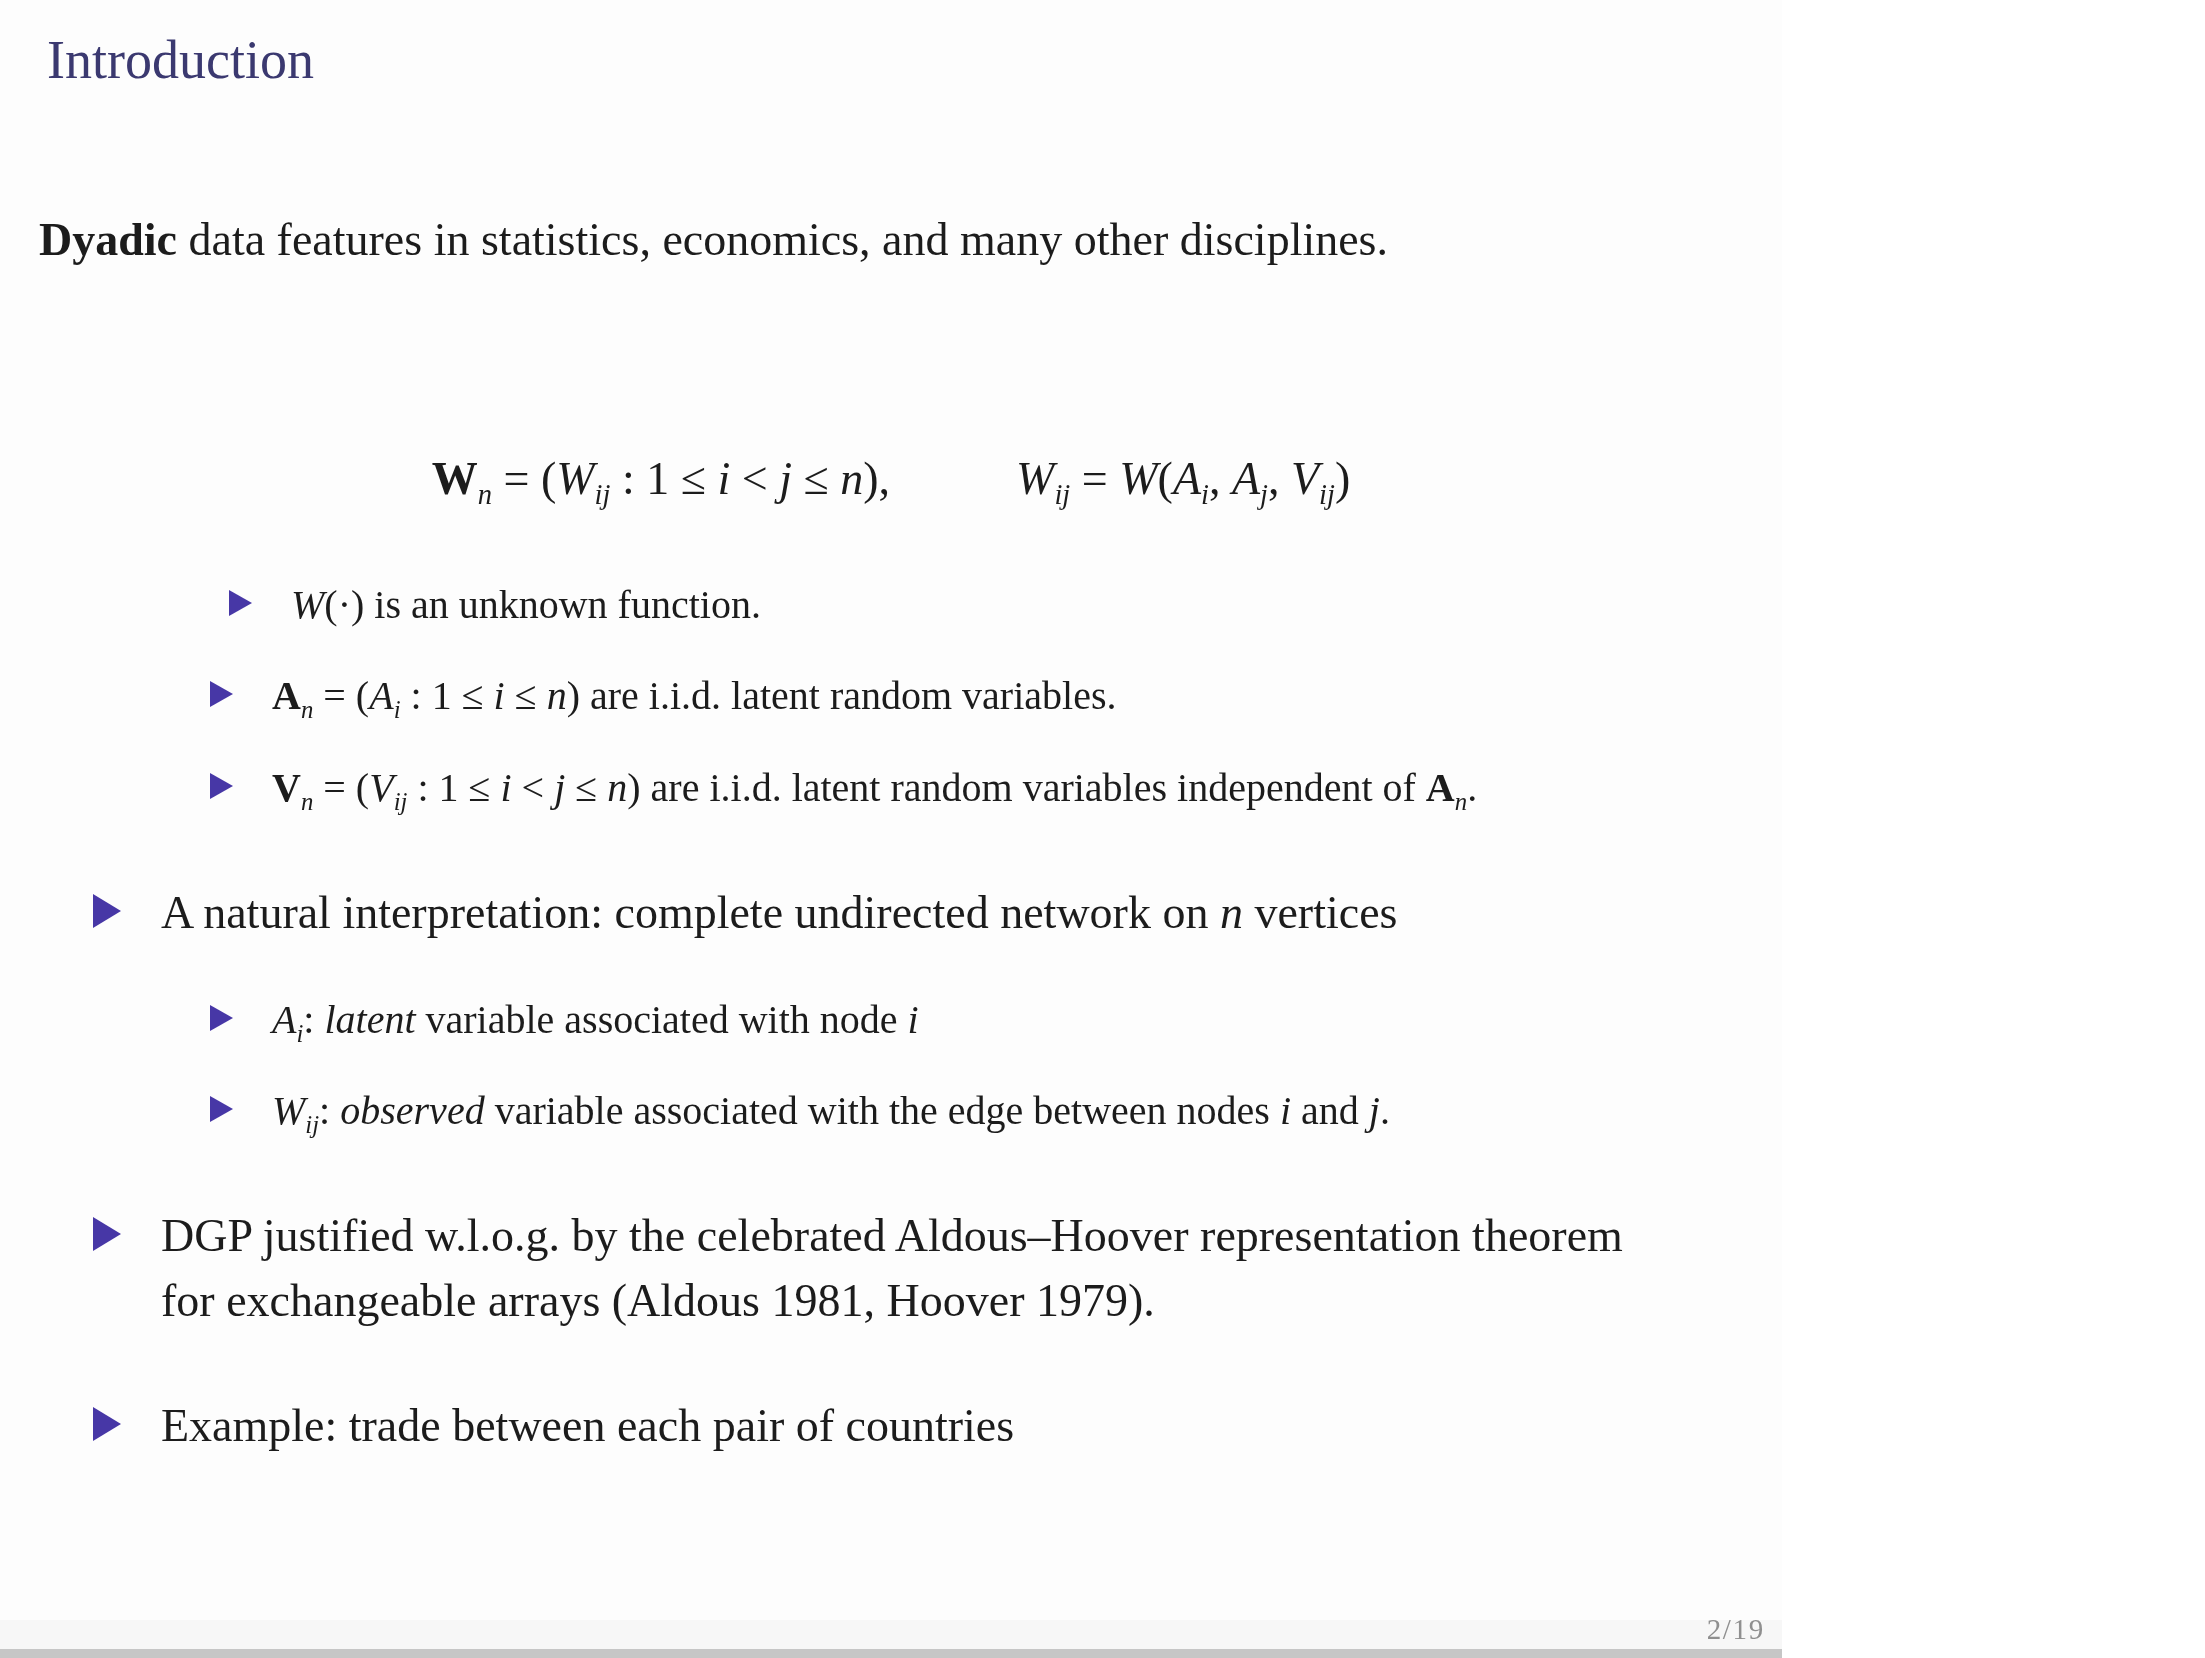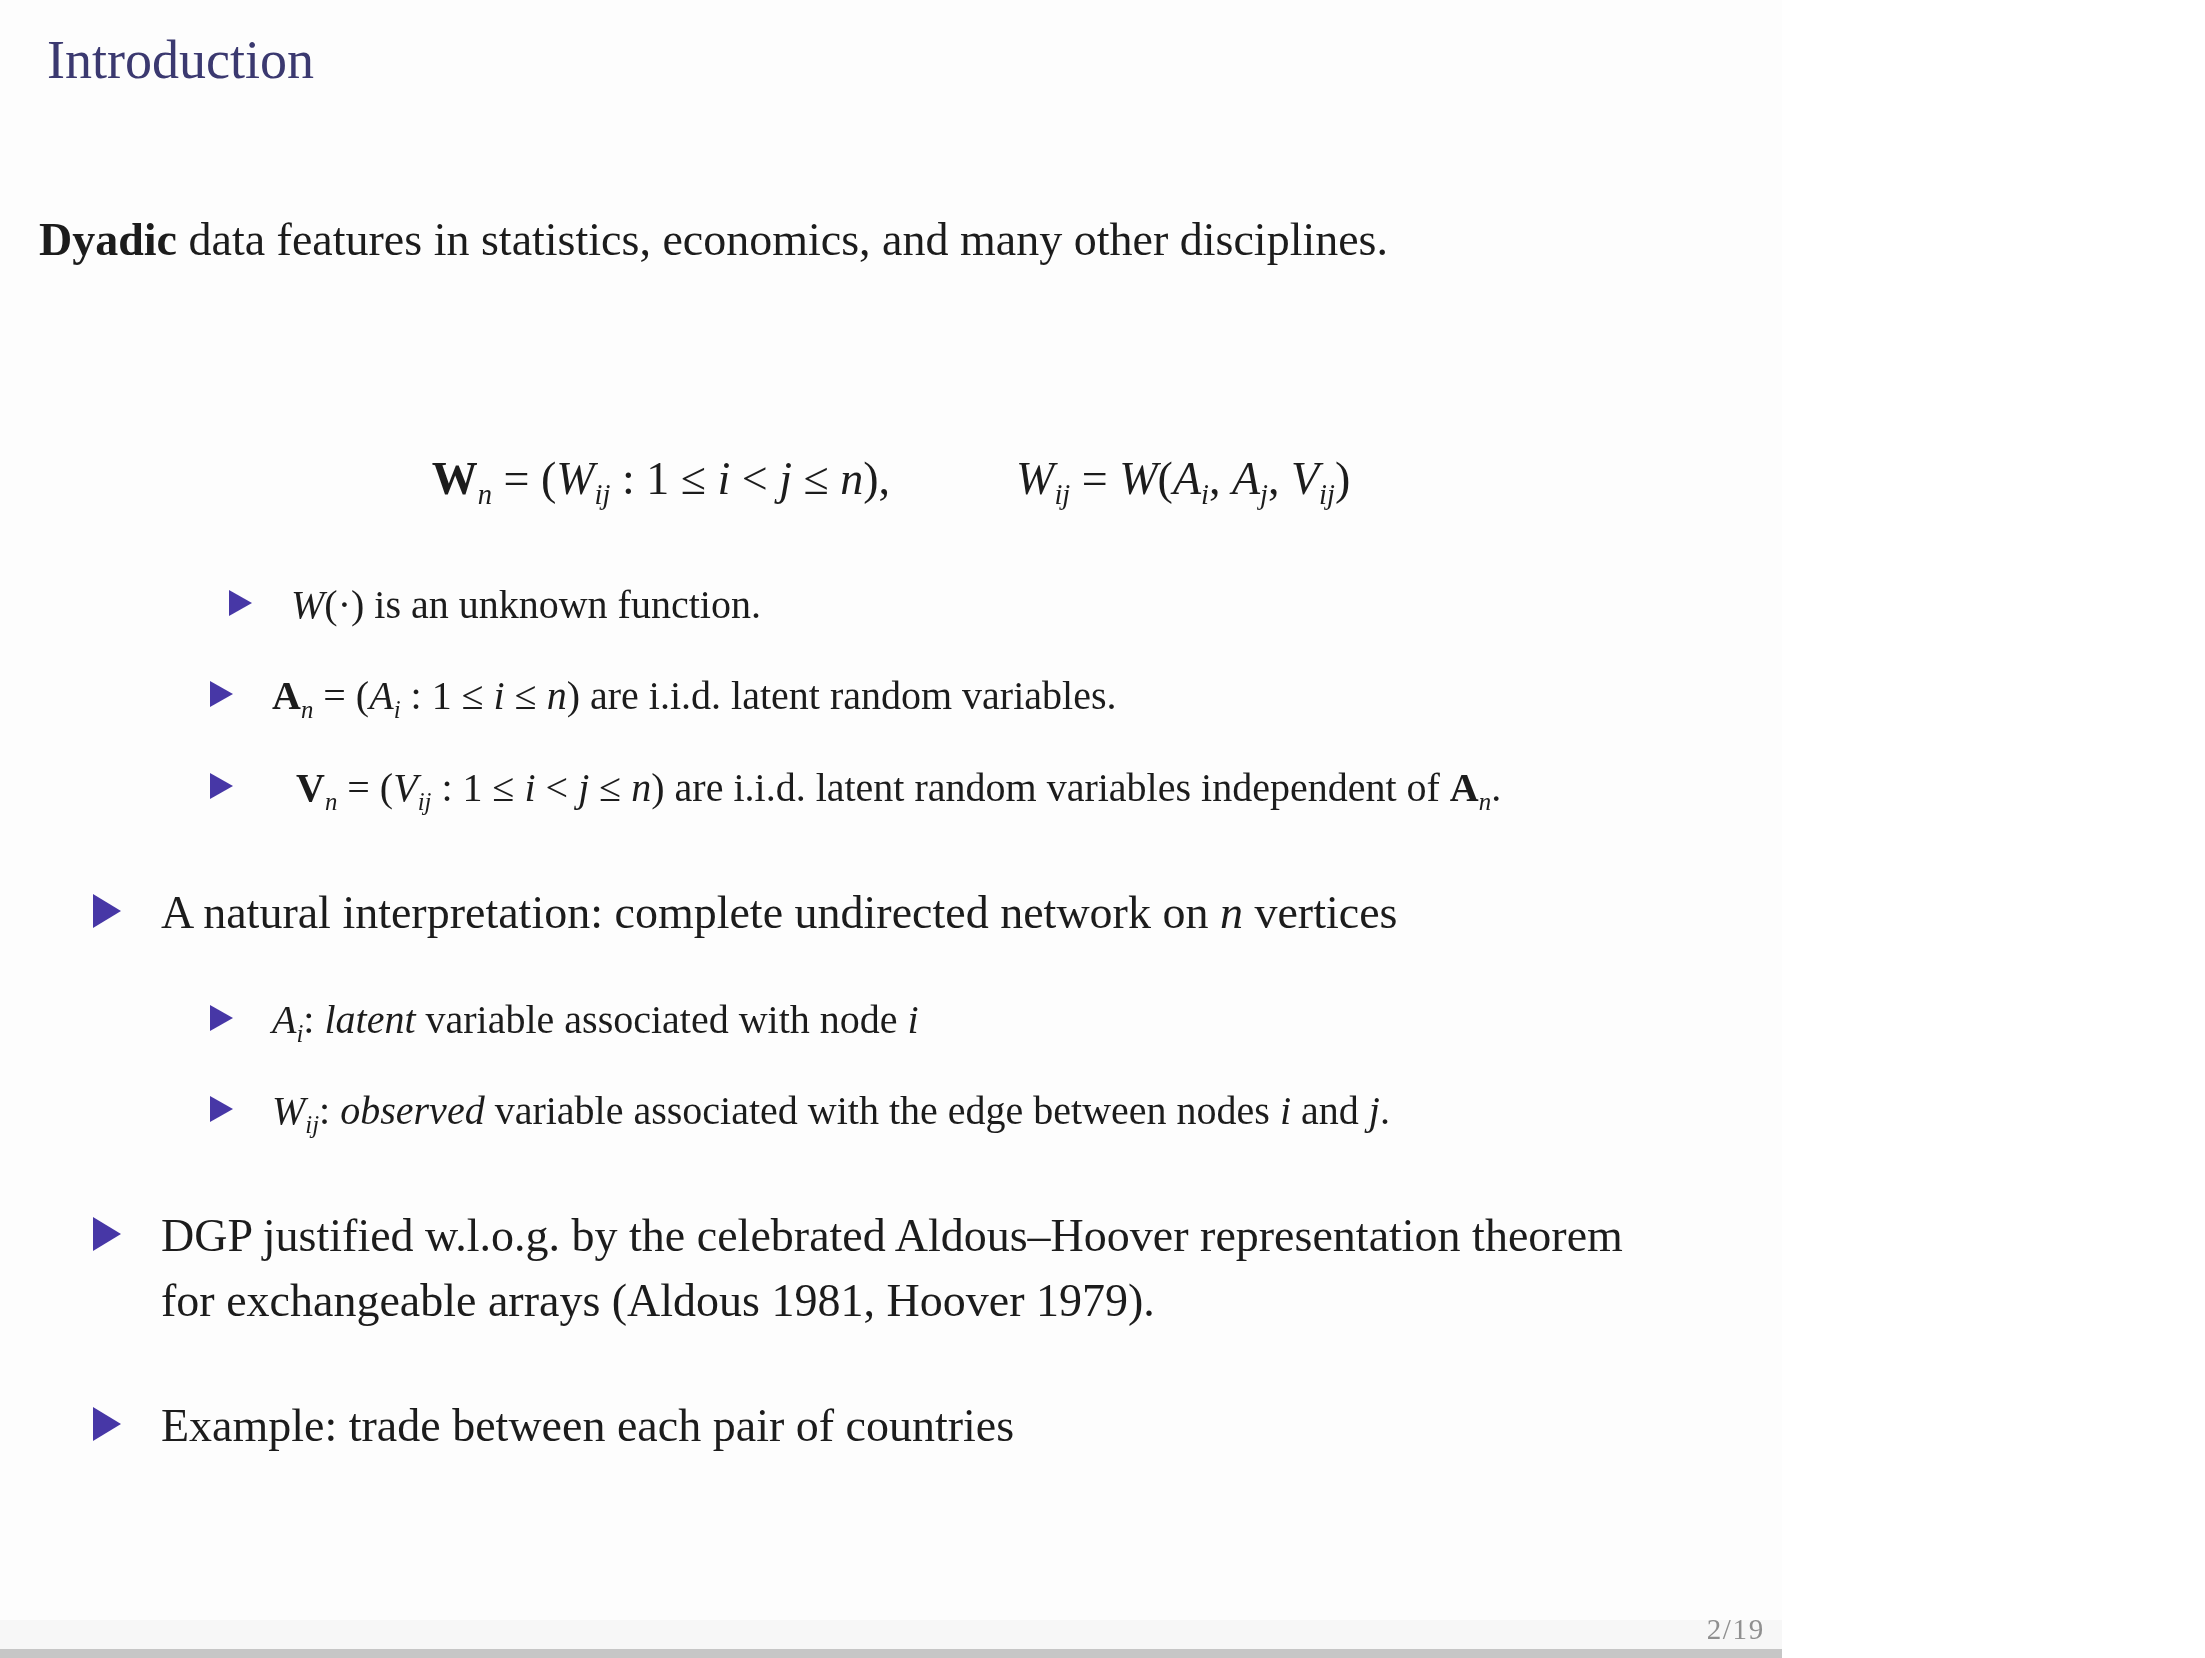--- a/index.html
+++ b/index.html
@@ -39,21 +39,21 @@
     border-top:13.5px solid transparent;
     border-bottom:13.5px solid transparent;
   }
   .b1{top:347px;}
   .formula{
     position:absolute;left:0;top:452px;width:100%;
     text-align:center;font-size:46px;white-space:nowrap;
   }
   .s1{top:577px;padding-left:19px;}
   .s2{top:668px;}
-  .s3{top:760px;gap:24px;}
+  .s3{top:760px;}
   .b2{top:880px;}
   .s4{top:992px;}
   .s5{top:1083px;}
   .b3{top:1203px;}
   .b4{top:1393px;}
   .b{font-weight:700;}
   .bv{font-weight:700;font-style:normal;}
   .v{font-style:italic;}
   .it{font-style:italic;}
   .gap{display:inline-block;width:126px;}

